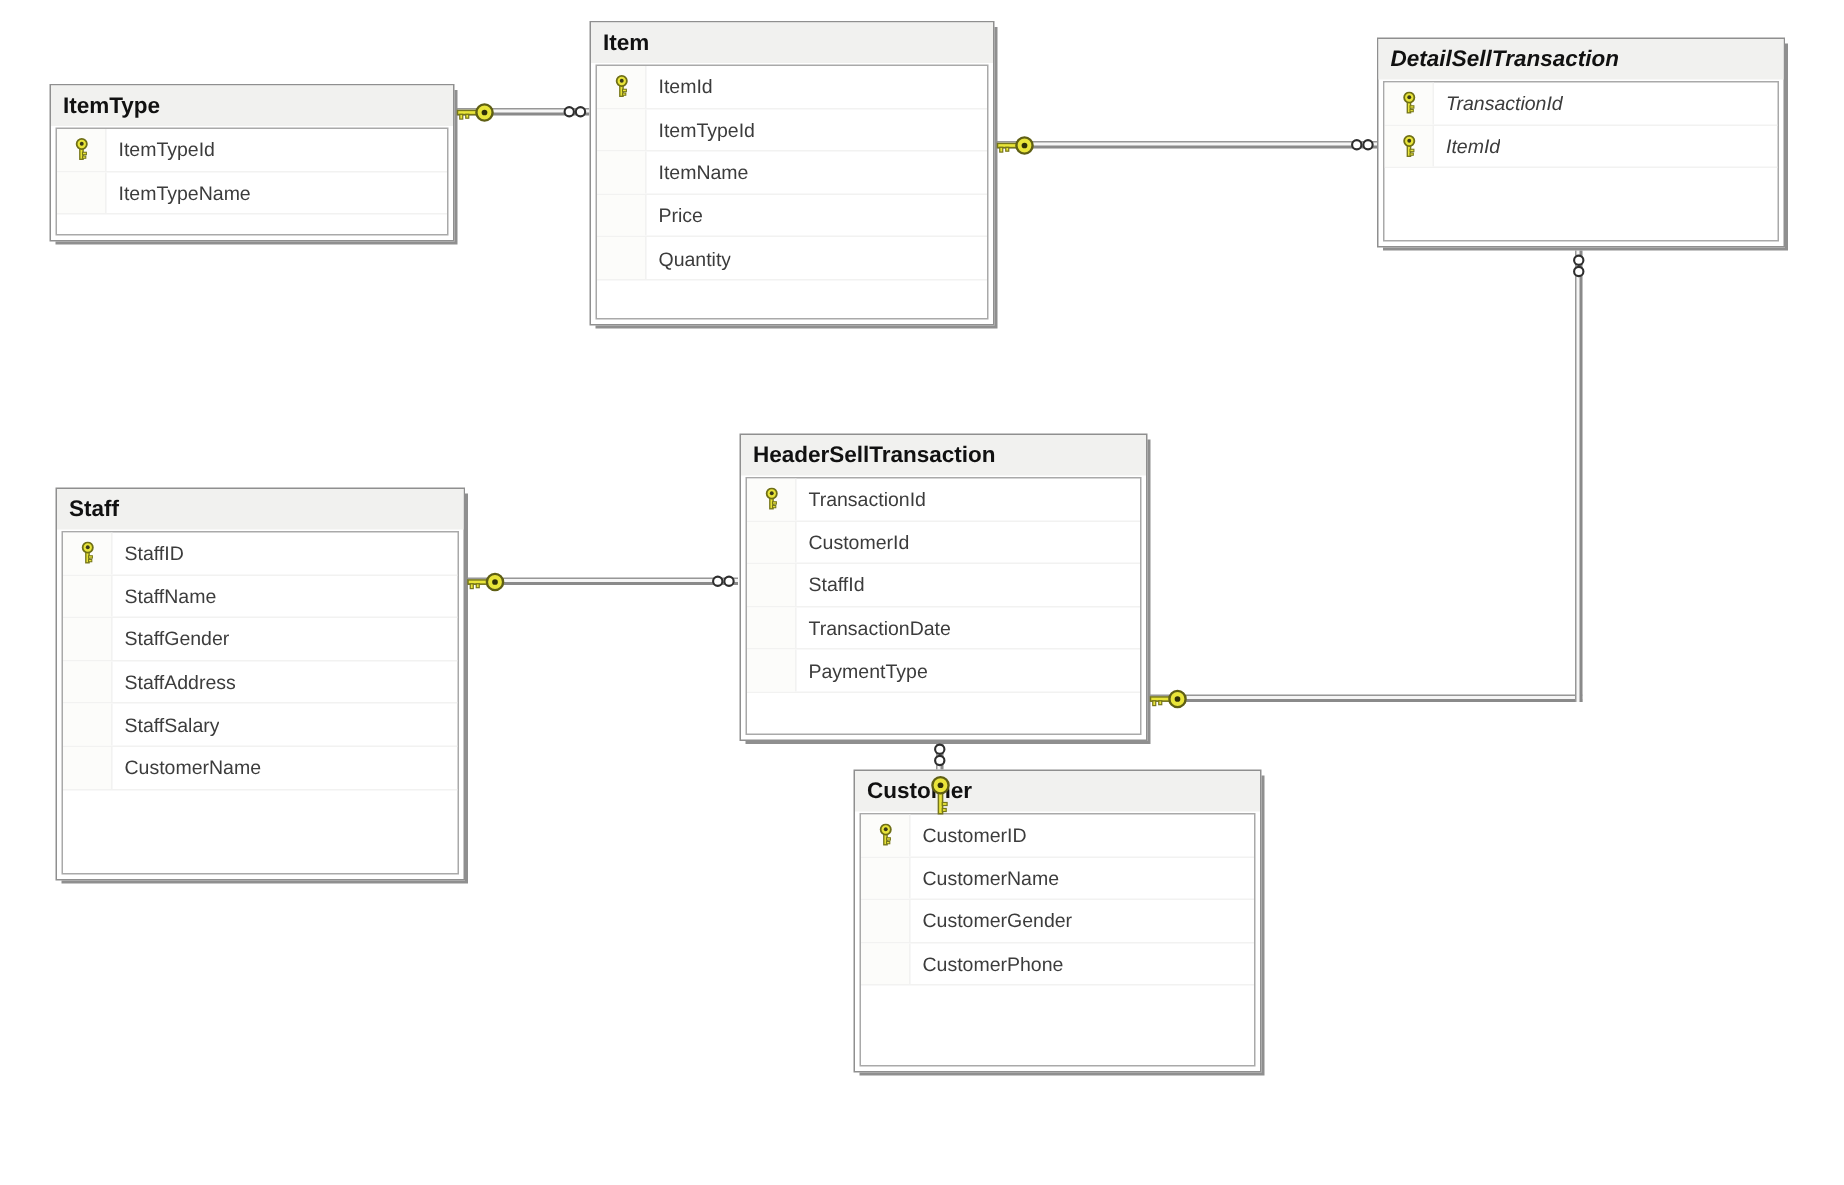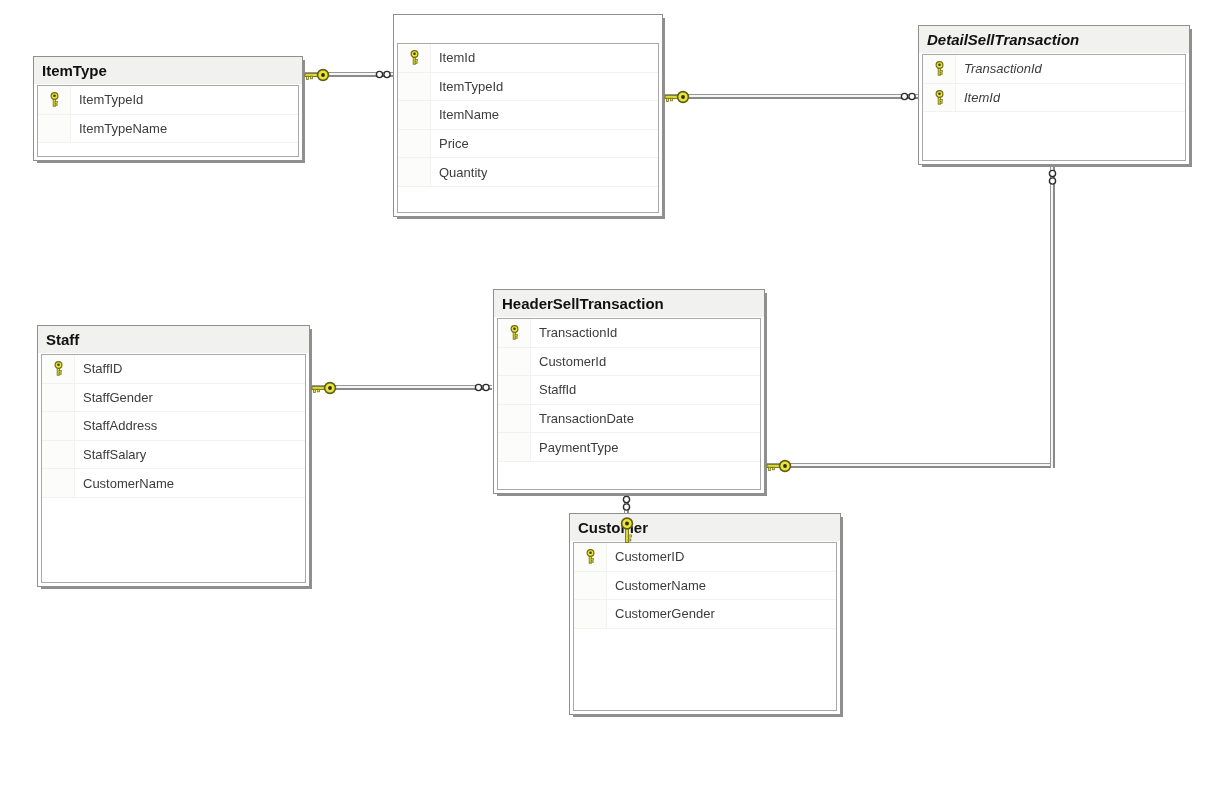--- a/index.html
+++ b/index.html
@@ -155,20 +155,21 @@
         <span class="cname">ItemTypeId</span>
       </div>
       <div class="row">
         <span class="pk-cell"></span>
         <span class="cname">ItemTypeName</span>
       </div>
     </div>
   </div>
 
   <div class="db-table" style="left:393px;top:14px;width:270px;height:203px;">
+    <div class="db-title">Item</div>
     <div class="db-body">
       <div class="row">
         <span class="pk-cell">
             <svg width="11" height="15" viewBox="0 0 11 15">
               <rect x="4.2" y="6" width="2.2" height="8.2" fill="#e9e53a" stroke="#76761a" stroke-width="0.9"></rect>
               <rect x="6" y="9.5" width="2.6" height="1.6" fill="#e9e53a" stroke="#76761a" stroke-width="0.7"></rect>
               <rect x="6" y="12" width="2.2" height="1.5" fill="#e9e53a" stroke="#76761a" stroke-width="0.7"></rect>
               <circle cx="5.5" cy="4" r="3.4" fill="#e9e53a" stroke="#6f6f15" stroke-width="1.2"></circle>
               <circle cx="5.5" cy="3.8" r="1.3" fill="#3c3c1a"></circle>
             </svg>
@@ -234,20 +235,24 @@
               <rect x="6" y="9.5" width="2.6" height="1.6" fill="#e9e53a" stroke="#76761a" stroke-width="0.7"></rect>
               <rect x="6" y="12" width="2.2" height="1.5" fill="#e9e53a" stroke="#76761a" stroke-width="0.7"></rect>
               <circle cx="5.5" cy="4" r="3.4" fill="#e9e53a" stroke="#6f6f15" stroke-width="1.2"></circle>
               <circle cx="5.5" cy="3.8" r="1.3" fill="#3c3c1a"></circle>
             </svg>
           </span>
         <span class="cname">StaffID</span>
       </div>
       <div class="row">
         <span class="pk-cell"></span>
+        <span class="cname">StaffName</span>
+      </div>
+      <div class="row">
+        <span class="pk-cell"></span>
         <span class="cname">StaffGender</span>
       </div>
       <div class="row">
         <span class="pk-cell"></span>
         <span class="cname">StaffAddress</span>
       </div>
       <div class="row">
         <span class="pk-cell"></span>
         <span class="cname">StaffSalary</span>
       </div>
@@ -308,16 +313,20 @@
         <span class="cname">CustomerID</span>
       </div>
       <div class="row">
         <span class="pk-cell"></span>
         <span class="cname">CustomerName</span>
       </div>
       <div class="row">
         <span class="pk-cell"></span>
         <span class="cname">CustomerGender</span>
       </div>
+      <div class="row">
+        <span class="pk-cell"></span>
+        <span class="cname">CustomerPhone</span>
+      </div>
     </div>
   </div>
 
 </div>
 
 </body></html>

